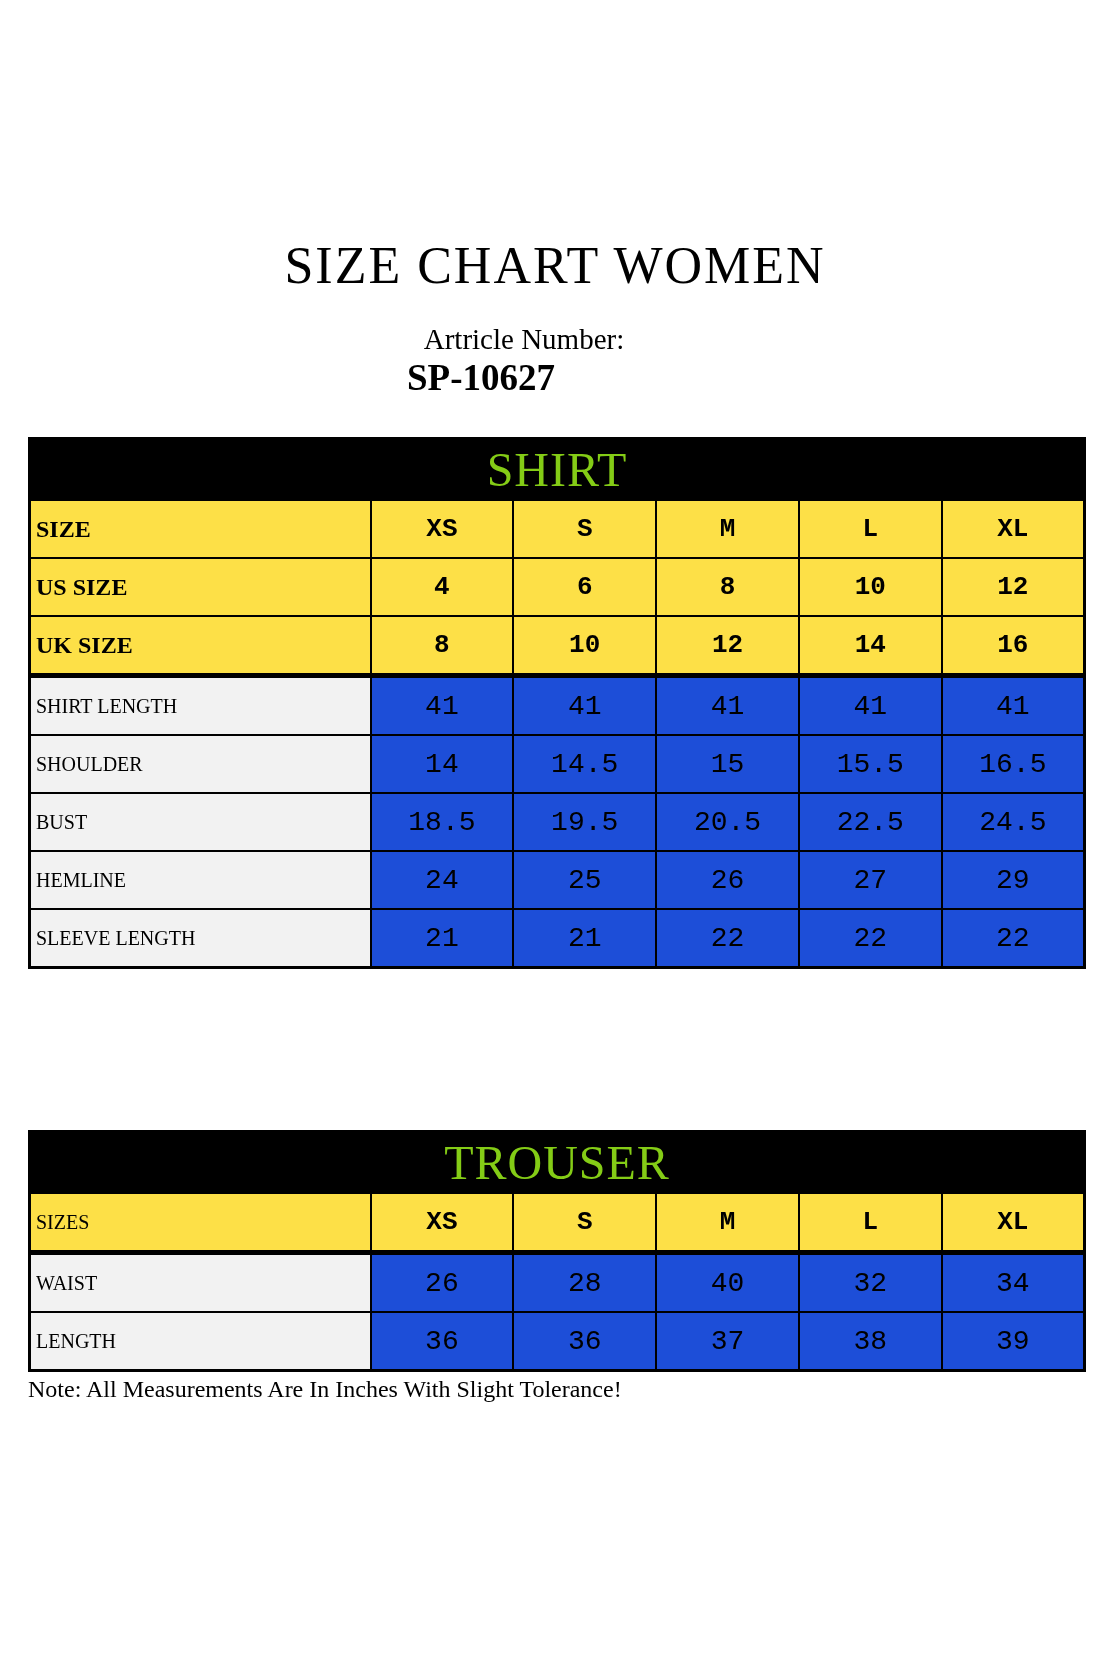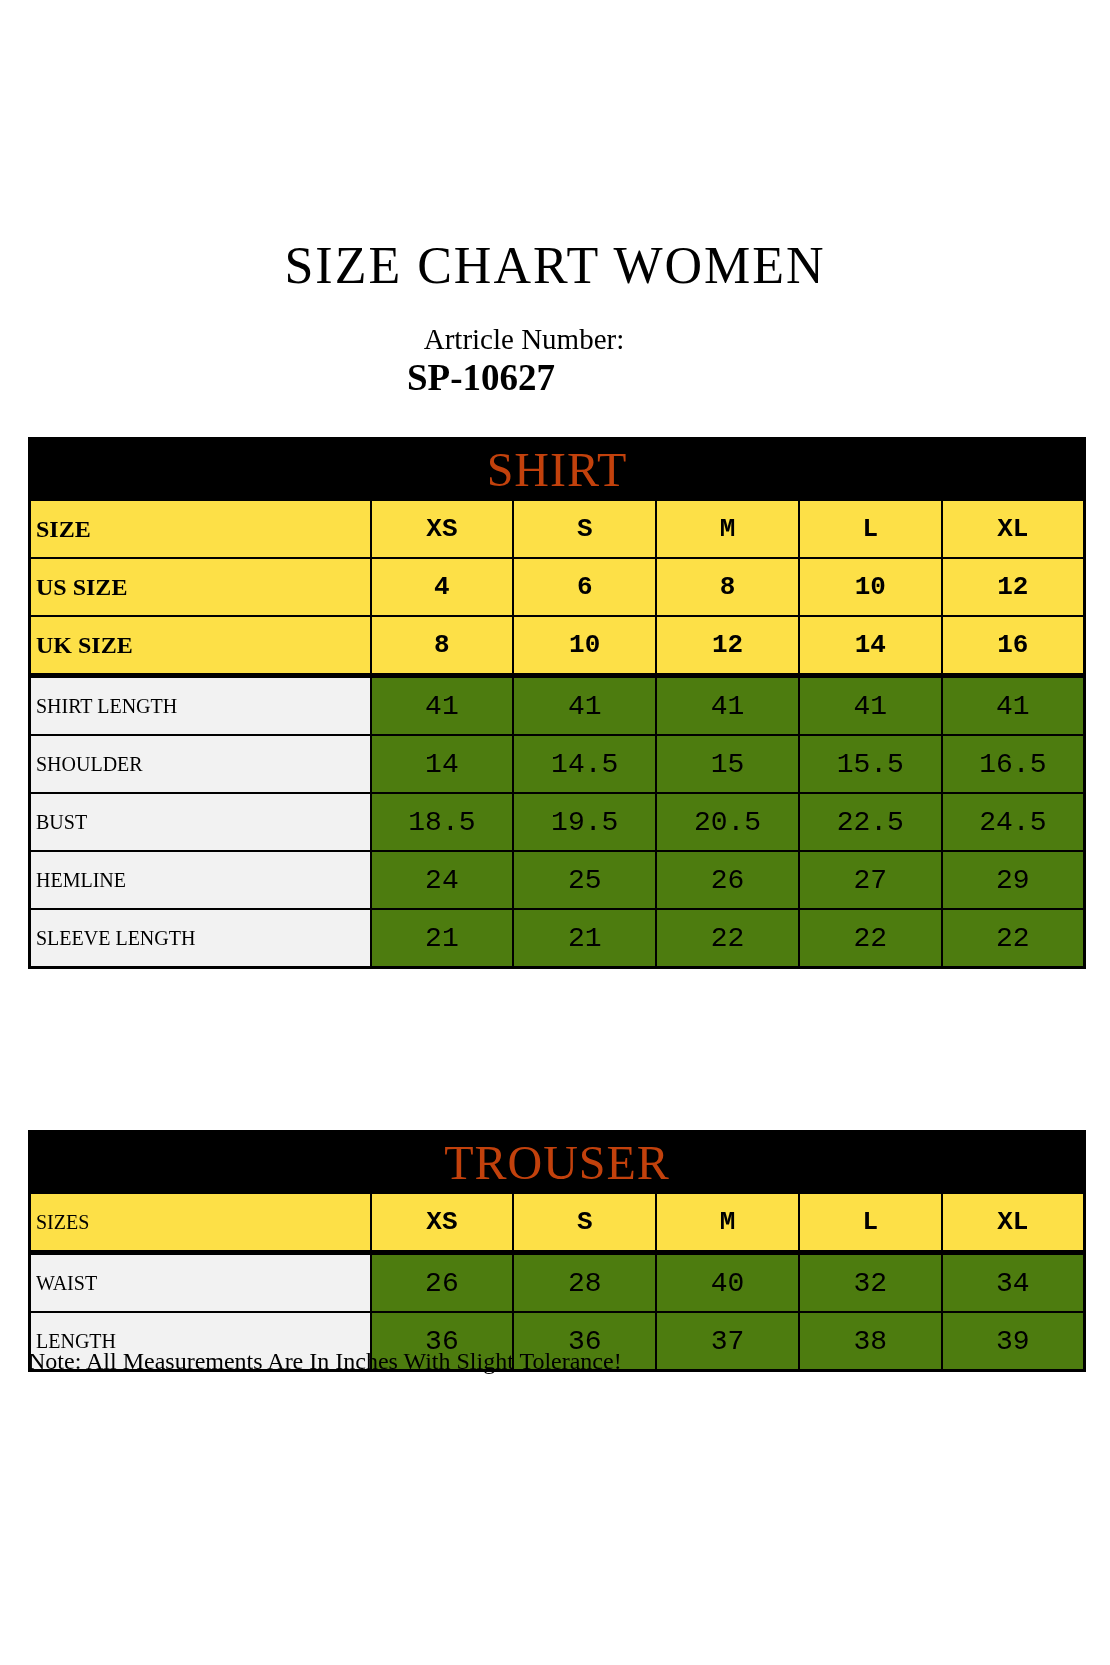--- a/index.html
+++ b/index.html
@@ -52,49 +52,49 @@
   .size-table td {
     border: 2px solid #000000;
     height: 56px;
     padding: 0;
     overflow: hidden;
     white-space: nowrap;
   }
   tr.band td {
     height: 59px;
     background: #000000;
-    color: #c2410c;
+    color: #84cc16;
     text-align: center;
     font-size: 48px;
     letter-spacing: 1px;
     font-weight: 400;
   }
   td.label-cell { text-align: left; padding-left: 5px; }
   td.value-cell { text-align: center; font-family: Liberation Mono, monospace; }
   tr.size-row td {
     background: #fde047;
     font-weight: bold;
     font-size: 26px;
   }
   tr.size-row td.label-cell { font-size: 24px; }
   tr.size-row.plain-label td.label-cell { font-weight: 400; font-size: 20px; }
   tr.measure-row td.label-cell {
     background: #f2f2f2;
     font-weight: 400;
     font-size: 20px;
   }
   tr.measure-row td.value-cell {
-    background: #4d7c0f;
+    background: #1d4ed8;
     font-weight: 400;
     font-size: 28px;
   }
   tr.thick td { border-bottom-width: 5px; }
   .note {
     position: absolute;
-    top: 1348px; left: 28px;
+    top: 1376px; left: 28px;
     font-size: 24px;
     line-height: 1.15;
   }
 </style>
 </head>
 <body>
 
 <div class="page">
 
   <div class="doc-title">SIZE CHART WOMEN</div>

